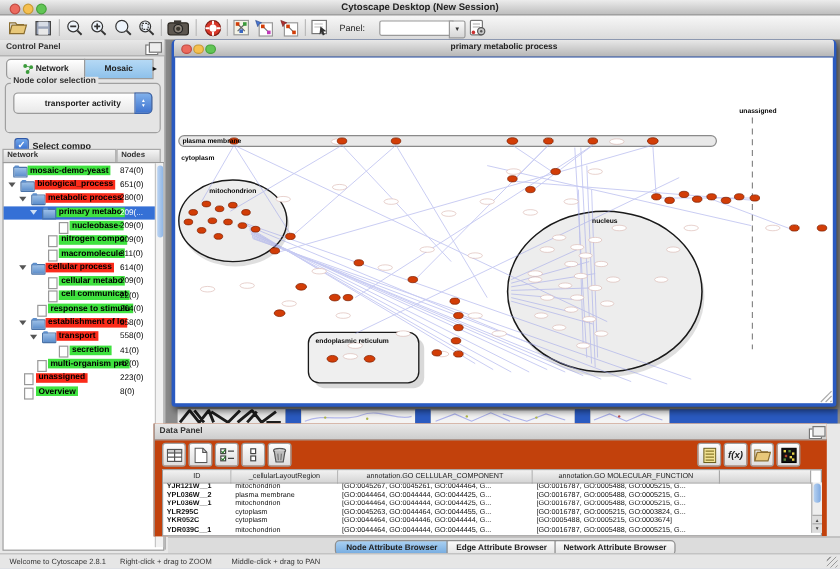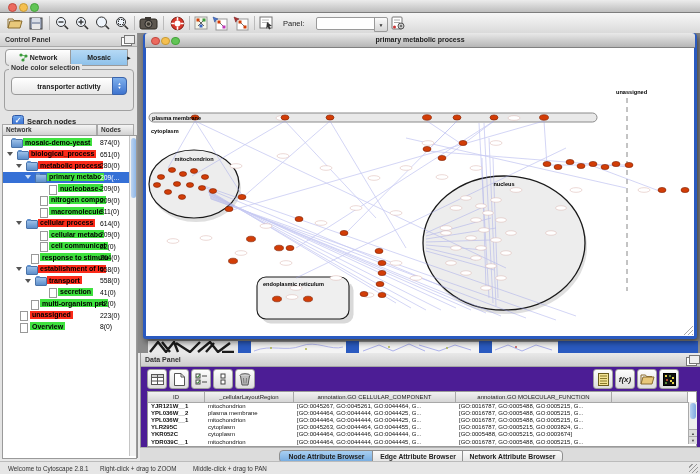--- a/index.html
+++ b/index.html
@@ -78,21 +78,21 @@
   #netwin-titlebar{left:2px;top:0;width:550px;height:14px;border-radius:3px 3px 0 0;
      background:linear-gradient(#e9e9e9,#b6b6b6);border-bottom:1px solid #808080;}
   .tl2{width:6.5px;height:6.5px;border-radius:50%;top:3.5px;}
   #netwin-title{left:0;top:2.5px;width:550px;text-align:center;font-size:7px;font-weight:bold;color:#222;}
   #canvas{left:3px;top:15px;width:548px;height:288px;background:#fff;}
   
   .frag{top:308px;height:12px;}
   .fragblue{background:#2a5ac0;}
   .fraglight{background:#f4f4f4;border-top:1px solid #999;}
   
-  #data-panel{left:140px;top:353px;width:560px;height:94px;background:#4c1d95;border-left:1px solid #999;}
+  #data-panel{left:128px;top:353px;width:560px;height:94px;background:#c2410c;border-left:1px solid #999;}
   #dp-header{left:0;top:0;width:560px;height:13px;background:linear-gradient(#e9e9e9,#cdcdcd);border-bottom:1px solid #a5a5a5;}
   #dp-title{left:4px;top:2.5px;font-size:7px;font-weight:bold;color:#333;}
   .dpbtn{top:16px;width:18px;height:18px;background:linear-gradient(#fdfdfd,#dedede);
      border:1px solid #9f9f9f;border-radius:3px;display:flex;align-items:center;justify-content:center;}
   #dp-table{left:6px;top:38px;width:548px;height:54px;background:#fff;border:1px solid #9a9a9a;}
   .hcell{top:0;height:10px;background:linear-gradient(#f2f2f2,#d5d5d5);border-right:1px solid #a8a8a8;
      border-bottom:1px solid #a8a8a8;font-size:6px;color:#222;text-align:center;line-height:10px;
      overflow:hidden;white-space:nowrap;}
   .drow{left:0;width:540px;height:7.2px;}
   .dcell{top:0;height:7.2px;font-size:6px;color:#111;white-space:nowrap;overflow:hidden;line-height:7.2px;padding-left:3px;}
@@ -112,20 +112,21 @@
   .grip{width:9px;height:9px;background:repeating-linear-gradient(135deg,transparent 0 2px,#9a9a9a 2px 3px);}
   svg{display:block;}
 </style>
 </head>
 <body>
 
 <div id="titlebar" class="abs">
   <div class="abs tl r"></div>
   <div class="abs tl y"></div>
   <div class="abs tl g"></div>
+  <div id="app-title" class="abs">Cytoscape Desktop (New Session)</div>
 </div>
 
 <div id="toolbar" class="abs">
   <div class="abs tbtn" style="left:7px">
     <svg width="17" height="13">
         <path d="M1,11 L3,4 L15,4 L13,11 Z" fill="#e8c87a" stroke="#8a6d2f"></path>
         <path d="M1,11 L1,2 L6,2 L7,3.5 L13,3.5" fill="none" stroke="#8a6d2f"></path>
       </svg>
   </div>
   <div class="abs tbtn" style="left:29px">
@@ -257,21 +258,21 @@
   <div id="groupbox" class="abs"></div>
   <div id="group-label" class="abs">Node color selection</div>
   <div id="node-color-dd" class="abs">
     <span>transporter activity</span>
   </div>
   <div id="dd-stepper" class="abs">
       <span>▲</span>
       <span>▼</span>
     </div>
   <div id="select-nodes-cb" class="abs">✓</div>
-  <div id="select-nodes-label" class="abs">Search nodes</div>
+  <div id="select-nodes-label" class="abs">Select compo</div>
 
   <div id="tree-header" class="abs">
     <div class="abs thcell" style="left:0;width:90px">Network</div>
     <div class="abs thcell" style="left:95px;width:32px">Nodes</div>
   </div>
 
   <div id="tree-box" class="abs">
     <div id="tree-scroll" class="abs">
         <div id="tree-thumb" class="abs"></div>
       </div>

